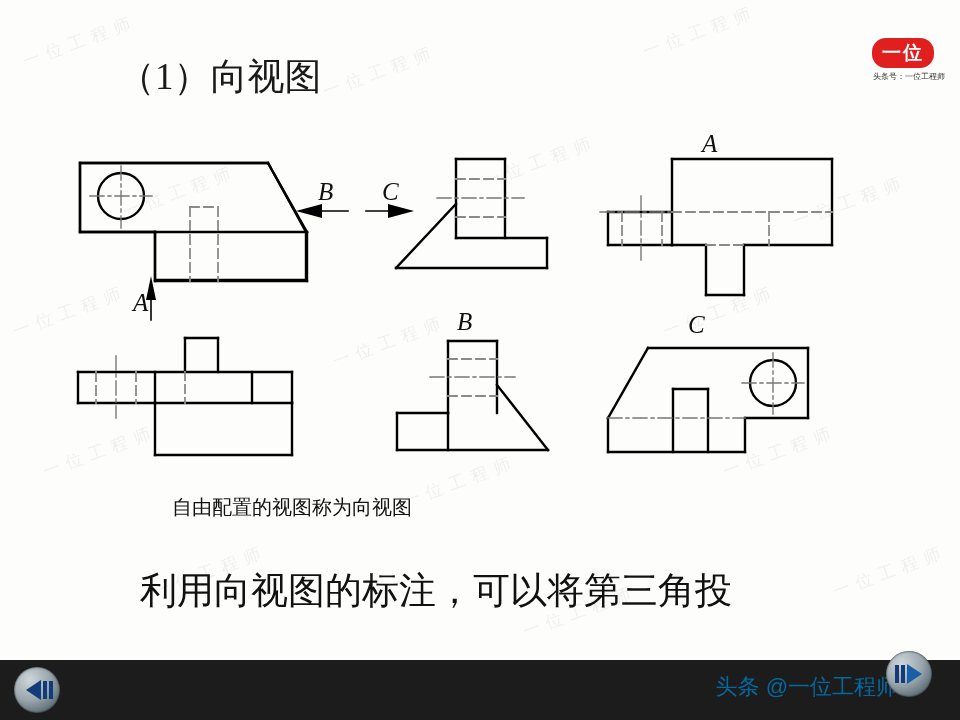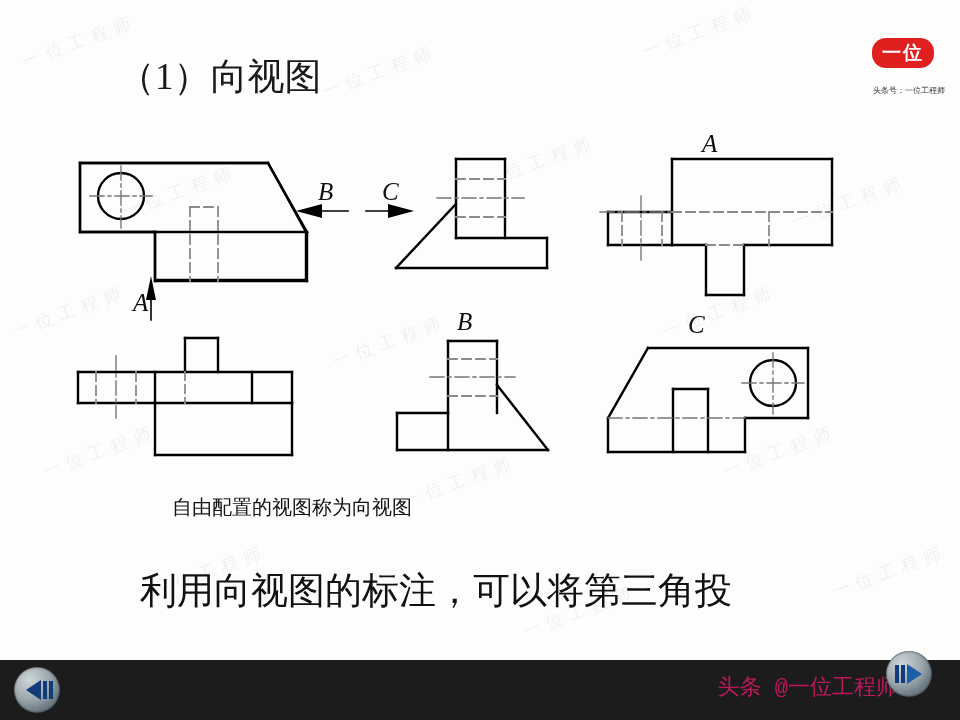--- a/index.html
+++ b/index.html
@@ -34,21 +34,21 @@
   }
 
   
   #logo{position:absolute;left:872px;top:38px;width:74px;text-align:center;}
   #logo-box{
     width:62px;height:30px;background:#e01f1f;border-radius:14px;
     color:#fff;font-size:19px;line-height:30px;letter-spacing:2px;
     font-family:"Liberation Serif",serif;font-weight:700;
   }
   #logo-sub{
-    margin-top:17px;font-size:8px;color:#333;white-space:nowrap;
+    margin-top:3px;font-size:8px;color:#333;white-space:nowrap;
     letter-spacing:0px;font-family:"Liberation Serif",serif;
   }
 
   
   #drawing{position:absolute;left:0;top:0;width:960px;height:500px;}
 
   
   .btext{
     position:absolute;color:#111;white-space:nowrap;
     font-family:"Liberation Serif","DejaVu Serif",serif;
@@ -65,22 +65,22 @@
   .navbtn{
     position:absolute;width:46px;height:46px;border-radius:50%;
     background:radial-gradient(circle at 34% 28%, #cfd6da 0%, #9aa7ad 45%, #5f6d75 78%, #2e3a41 100%);
     box-shadow:0 0 2px #000 inset;
   }
   #prev-btn{left:14px;top:667px;}
   #next-btn{left:886px;top:651px;}
   .navbtn svg{position:absolute;left:0;top:0;}
   #headline{
     position:absolute;right:62px;top:672px;
-    color:#be185d;font-size:22px;white-space:nowrap;
-    font-family:Liberation Mono, monospace;
+    color:#0369a1;font-size:22px;white-space:nowrap;
+    font-family:Liberation Sans, sans-serif;
   }
 </style>
 </head>
 <body>
 
 <div id="slide">
 
   <div class="wm-layer">
     <div class="wm" style="left:20px;top:30px;">一位工程师</div>
     <div class="wm" style="left:320px;top:60px;">一位工程师</div>

